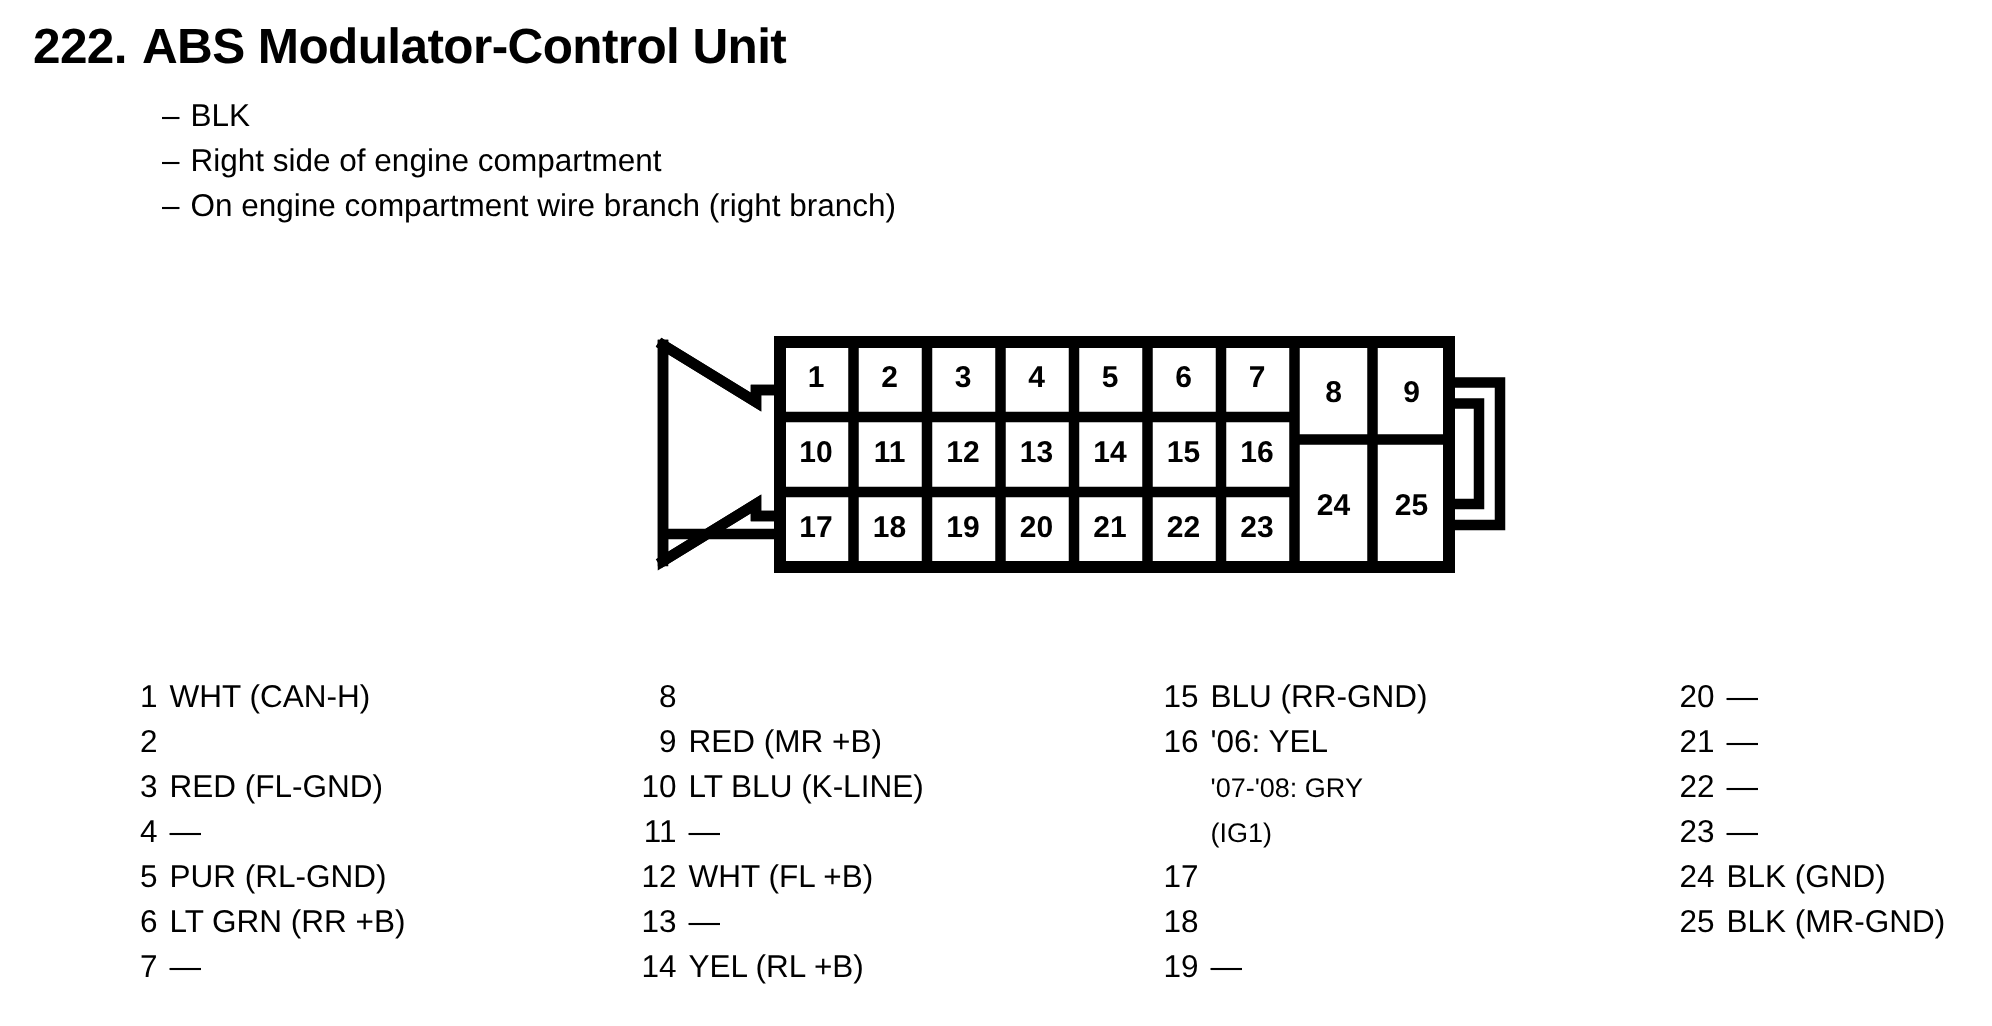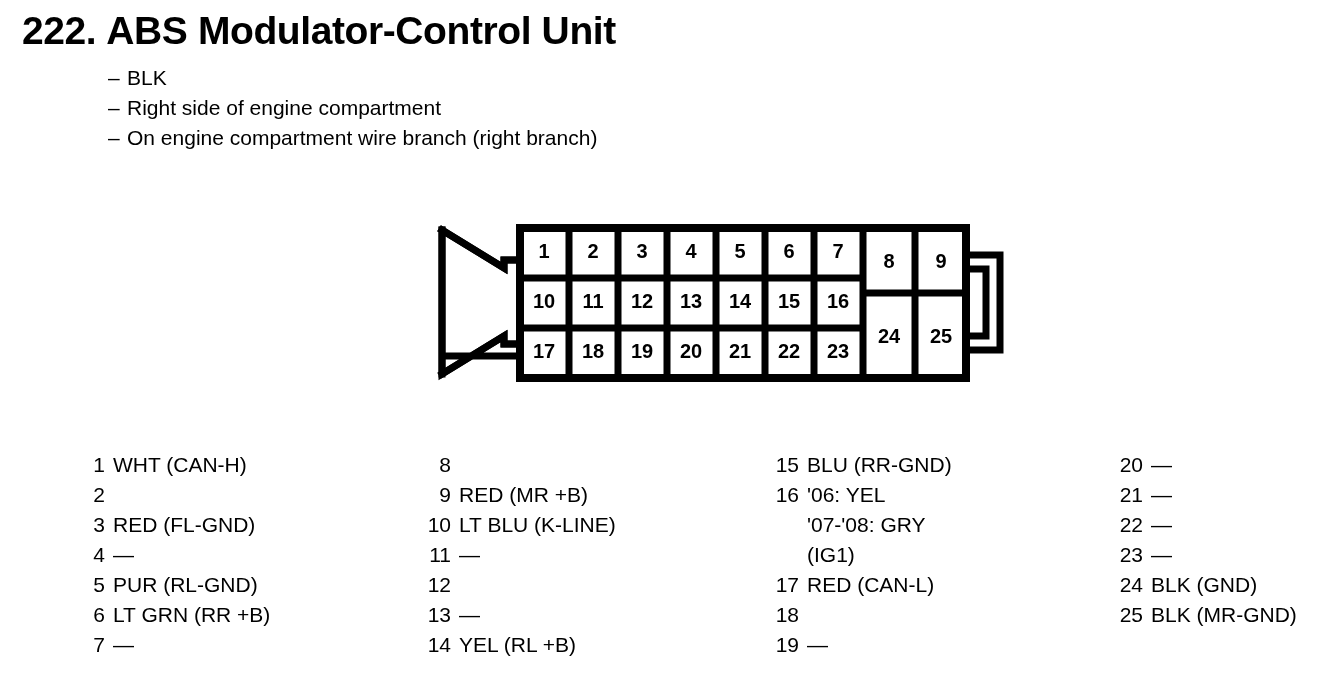--- a/index.html
+++ b/index.html
@@ -14,21 +14,21 @@
     font-family: "Liberation Sans", sans-serif;
     color: #000000;
     overflow: hidden;
   }
 
   
   #page-title {
     position: absolute;
     left: 22px;
     top: 12px;
-    font-size: 39px;
+    font-size: 33px;
     font-weight: bold;
     letter-spacing: -0.4px;
     white-space: nowrap;
     line-height: 38px;
   }
   #title-number { margin-right: 10px; }
 
   #subtitle-list {
     position: absolute;
     left: 108px;
@@ -87,21 +87,21 @@
   }
   .legend-pin {
     text-align: right;
     flex: 0 0 auto;
   }
   .legend-desc {
     margin-left: 8px;
     flex: 0 0 auto;
   }
   .legend-sub {
-    font-size: 21px;
+    font-size: 18px;
     line-height: 30px;
     white-space: nowrap;
   }
   .legend-sub.indent-more { padding-left: 9px; }
 
   #legend-col-1 { left: 88px; }
   #legend-col-1 .legend-pin { width: 17px; }
 
   #legend-col-2 { left: 424px; }
   #legend-col-2 .legend-pin { width: 27px; }
@@ -237,20 +237,21 @@
     <div class="legend-entry">
       <span class="legend-pin">10</span>
       <span class="legend-desc">LT BLU (K-LINE)</span>
     </div>
     <div class="legend-entry">
       <span class="legend-pin">11</span>
       <span class="legend-desc">—</span>
     </div>
     <div class="legend-entry">
       <span class="legend-pin">12</span>
+      <span class="legend-desc">WHT (FL +B)</span>
     </div>
     <div class="legend-entry">
       <span class="legend-pin">13</span>
       <span class="legend-desc">—</span>
     </div>
     <div class="legend-entry">
       <span class="legend-pin">14</span>
       <span class="legend-desc">YEL (RL +B)</span>
     </div>
   </div>
@@ -261,21 +262,20 @@
       <span class="legend-desc">BLU (RR-GND)</span>
     </div>
     <div class="legend-entry">
       <span class="legend-pin">16</span>
       <span class="legend-desc">'06: YEL</span>
     </div>
     <div class="legend-sub">'07-'08: GRY</div>
     <div class="legend-sub indent-more">(IG1)</div>
     <div class="legend-entry">
       <span class="legend-pin">17</span>
-      <span class="legend-desc">RED (CAN-L)</span>
     </div>
     <div class="legend-entry">
       <span class="legend-pin">18</span>
     </div>
     <div class="legend-entry">
       <span class="legend-pin">19</span>
       <span class="legend-desc">—</span>
     </div>
   </div>
 

